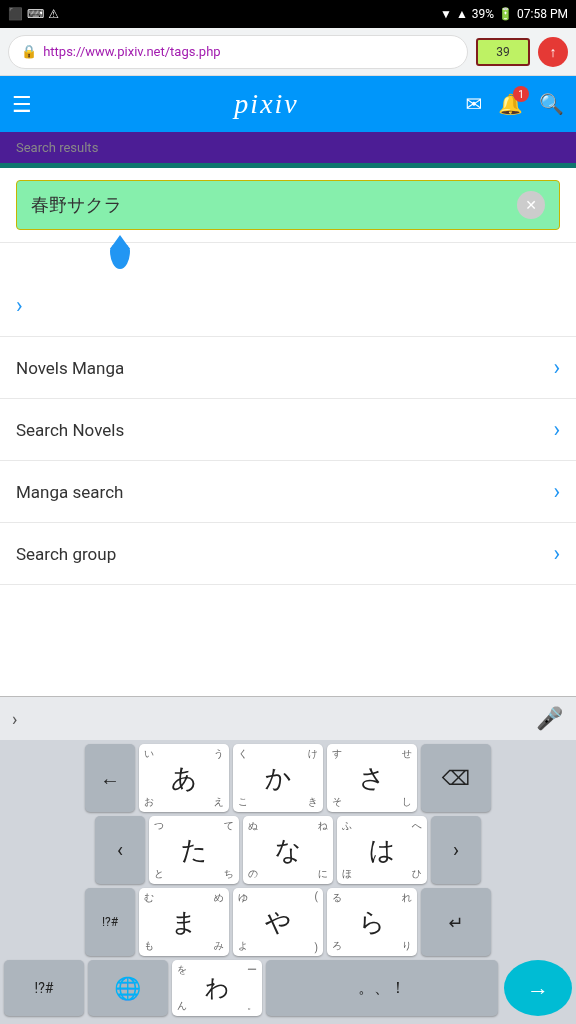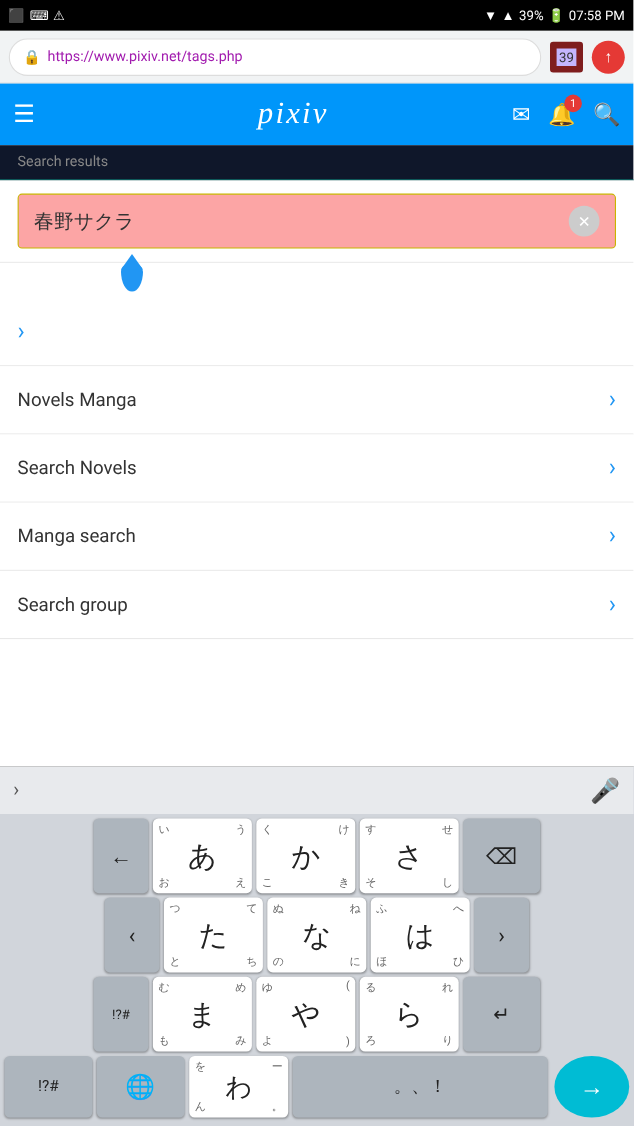--- a/index.html
+++ b/index.html
@@ -39,24 +39,24 @@
       padding: 0 12px;
       font-size: 13px;
       color: #333;
       display: flex;
       align-items: center;
       gap: 6px;
     }
     .address-lock { color: #2a9d2a; font-size: 13px; }
     .address-text { color: #a21caf; font-size: 13px; flex: 1; white-space: nowrap; overflow: hidden; text-overflow: ellipsis; }
     .tab-count {
-      background: #c4b5fd;
-      border: 6px solid #7f1d1d;
+      background: #bef264;
+      border: 2px solid #7f1d1d;
       border-radius: 3px;
-      width: 30px;
+      width: 54px;
       height: 28px;
       display: flex;
       align-items: center;
       justify-content: center;
       font-size: 12px;
       color: #333;
     }
     .refresh-btn {
       width: 30px;
       height: 30px;
@@ -92,39 +92,39 @@
       height: 16px;
       font-size: 10px;
       color: #fff;
       display: flex;
       align-items: center;
       justify-content: center;
     }
 
     
     .search-results-header {
-      background: #0f172a;
+      background: #4c1d95;
       padding: 8px 16px;
       font-size: 13px;
       color: #888;
-      border-bottom: 1px solid #0f766e;
+      border-bottom: 5px solid #0f766e;
     }
 
     
     .search-input-area {
       padding: 12px 16px;
       background: #fff;
       border-bottom: 1px solid #e8e8e8;
       display: flex;
       align-items: center;
       gap: 8px;
     }
     .search-field {
       flex: 1;
-      background: #fca5a5;
+      background: #86efac;
       border: 1.5px solid #c8b400;
       border-radius: 4px;
       padding: 10px 14px;
       font-size: 18px;
       color: #333;
       display: flex;
       align-items: center;
       justify-content: space-between;
       position: relative;
     }

